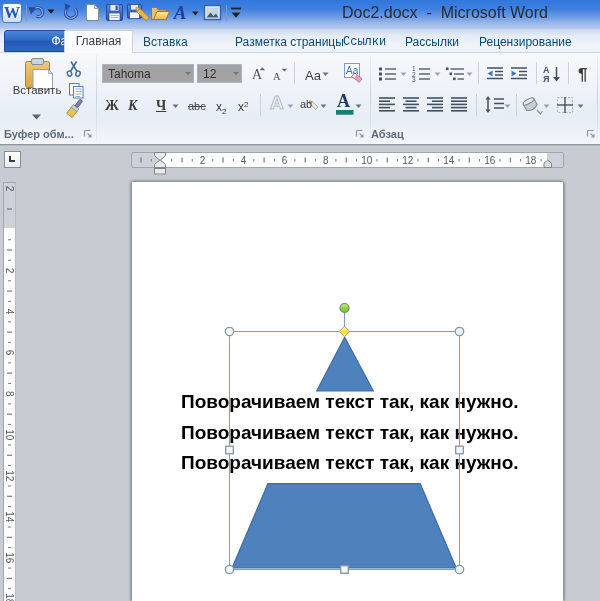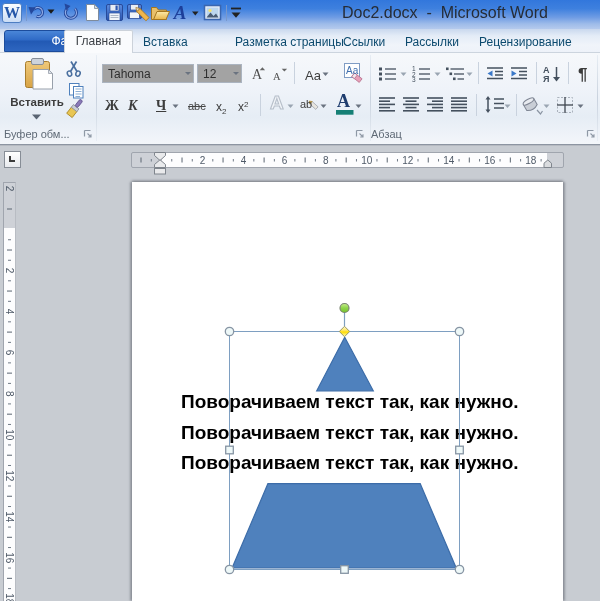--- a/index.html
+++ b/index.html
@@ -17,21 +17,21 @@
 #filetab { position:absolute; left:4px; top:30px; width:78px; height:22px; border-radius:3px 3px 0 0;
   background:linear-gradient(180deg,#4a86d8 0%,#2f6ac6 45%,#2259b4 50%,#2e66c0 100%);
   border:1px solid #1c4c9c; color:#fff; font-size:12px; text-align:right; line-height:20px; }
 #ribbon { position:absolute; left:0; top:52px; width:600px; height:92px;
   background:linear-gradient(180deg,#f6f8fb 0%,#eff3f9 40%,#e6edf5 70%,#eef2f8 88%,#f3f6fa 100%);
   border-top:1px solid #ccd4de; }
 #ribbon-gap { position:absolute; left:65px; top:52px; width:67px; height:1px; background:#fafbfd; }
 #ribbon-bottom { position:absolute; left:0; top:144px; width:600px; height:1px; background:#8d95a2; }
 #ribbon-bottom2 { position:absolute; left:0; top:145px; width:600px; height:1px; background:#b6bac1; }
 .gsep { position:absolute; top:55px; height:86px; width:1px; background:linear-gradient(180deg,#e7edf4,#c9d2de 50%,#e7edf4); }
-.glabel { position:absolute; top:127px; height:14px; font-size:11px; color:#5f6a76; line-height:14px; }
+.glabel { position:absolute; top:127px; height:14px; font-size:11px; color:#5f6a76; line-height:14px;font-weight:bold; }
 .combo { position:absolute; top:64px; height:19px; background:#a3a3a3; border:1px solid #abb4c0; font-size:12px; color:#2f2f2f; }
 .combo .arr { position:absolute; right:2px; top:7px; width:0; height:0; border:3.2px solid transparent; border-top-color:#6a7380; border-bottom-width:0; }
 .icontxt { position:absolute; color:#3d3d3d; }
 svg { position:absolute; left:0; top:0; overflow:visible; }
 #docarea { position:absolute; left:0; top:146px; width:600px; height:455px; background:#c8ccd2; }
 #page { position:absolute; left:132px; top:182px; width:431px; height:419px; background:#fff;
   box-shadow:-2px 0 2px rgba(95,100,110,.5), 2px 0 2px rgba(95,100,110,.5), 0 -2px 2px rgba(95,100,110,.35); }
 .dtext { position:absolute; font-weight:bold; font-size:19px; color:#000; line-height:19px; white-space:nowrap; }
 #hruler { position:absolute; left:131px; top:152px; width:433px; height:16px; background:#ced1d7;
   border:1px solid #a0a5ae; border-radius:2px; }
@@ -45,21 +45,21 @@
 </head>
 <body>
 <div id="titlebar">
     <div id="title">Doc2.docx&nbsp; -&nbsp; Microsoft Word</div>
   </div>
 <div id="tabrow"></div>
 <div id="filetab">Файл</div>
 <div id="tab-active">Главная</div>
 <div class="tab" style="left:143px;width:48px;">Вставка</div>
 <div class="tab" style="left:215px;width:124px;margin-left:20px;">Разметка страницы</div>
-<div class="tab" style="left:343px;width:48px;">Ссылки</div>
+<div class="tab" style="left:343px;width:48px;font-family:Liberation Mono, monospace;">Ссылки</div>
 <div class="tab" style="left:405px;width:60px;">Рассылки</div>
 <div class="tab" style="left:479px;width:120px;">Рецензирование</div>
 <div id="ribbon"></div>
 <div id="ribbon-gap"></div>
 <div class="gsep" style="left:96px;"></div>
 <div class="gsep" style="left:370px;"></div>
 <div class="gsep" style="left:597px;"></div>
 <div class="glabel" style="left:4px;">Буфер обм...</div>
 <div class="glabel" style="left:97px;width:250px;text-align:right;margin-top:21px;">Шрифт</div>
 <div class="glabel" style="left:371px;width:208px;text-align:left;">Абзац</div>
@@ -319,21 +319,21 @@
 
   <g stroke="#8e98a5" stroke-width="1.2" fill="none">
     <path d="M587.5 130.5 v6 M587.5 130.5 h6"></path>
     <path d="M590.5 133.5 l3.5 3.5 M594 134.2 v2.8 h-2.8" stroke-width="1.1"></path>
   </g>
 </g>
 </svg>
 
 <div style="position:absolute;left:2px;top:3px;width:20px;height:20px;text-align:center;font-family:'Liberation Serif',serif;font-weight:bold;font-size:16px;line-height:20px;color:#2456a8;">W</div>
 
-<div class="icontxt" style="left:9px;top:96px;width:56px;text-align:center;font-size:11.5px;font-weight:bold;">Вставить</div>
+<div class="icontxt" style="left:9px;top:84px;width:56px;text-align:center;font-size:11.5px;">Вставить</div>
 <div class="icontxt" style="left:252px;top:67px;font-size:14px;font-family:'Liberation Serif',serif;color:#4f4f4f;">А</div>
 <div class="icontxt" style="left:273px;top:71px;font-size:10.5px;font-family:'Liberation Serif',serif;color:#4f4f4f;">А</div>
 <div class="icontxt" style="left:305px;top:68px;font-size:13px;">Aa</div>
 <div class="icontxt" style="left:346px;top:65px;font-size:10px;color:#3f6fae;">Aa</div>
 <div class="icontxt" style="left:105px;top:98px;font-size:14px;font-weight:bold;font-family:'Liberation Serif',serif;">Ж</div>
 <div class="icontxt" style="left:128px;top:98px;font-size:14px;font-weight:bold;font-style:italic;font-family:'Liberation Serif',serif;">К</div>
 <div class="icontxt" style="left:156px;top:98px;font-size:14px;font-weight:bold;font-family:'Liberation Serif',serif;text-decoration:underline;">Ч</div>
 <div class="icontxt" style="left:188px;top:100px;font-size:11px;color:#474747;text-decoration:line-through;">abс</div>
 <div class="icontxt" style="left:216px;top:100px;font-size:12px;">x<span style="font-size:8px;vertical-align:-3px;">2</span></div>
 <div class="icontxt" style="left:238px;top:100px;font-size:12px;">x<span style="font-size:8px;vertical-align:4px;">2</span></div>

